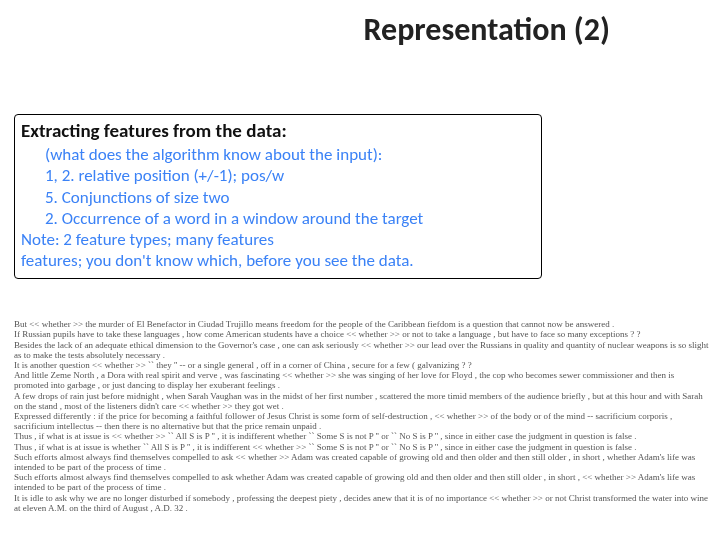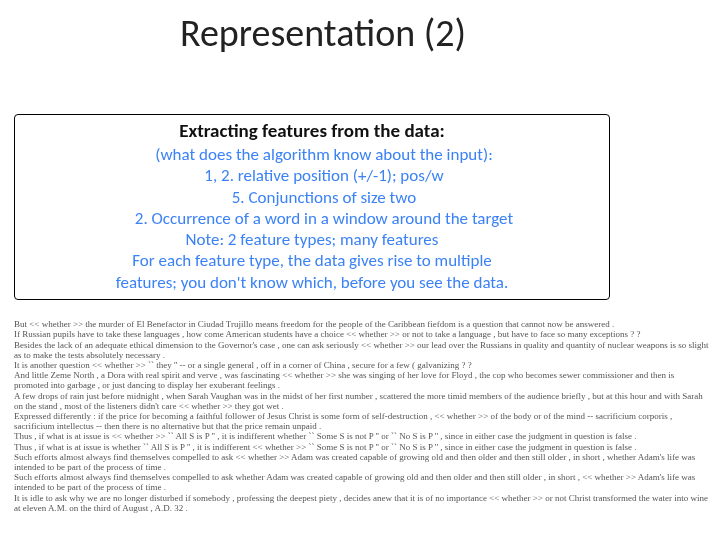--- a/index.html
+++ b/index.html
@@ -10,36 +10,35 @@
     background: #ffffff;
     font-family: Calibri, Arial, sans-serif;
     overflow: hidden;
     position: relative;
   }
   .title {
     position: absolute;
     top: 10px;
     left: 180px;
     right: 110px;
-    text-align: left;
-    font-size: 38px;
+    text-align: right;
+    font-size: 32px;
     color: #222;
-    font-weight: 400;
+    font-weight: 700;
   }
   .box {
     position: absolute;
     top: 114px;
     left: 14px;
-    width: 596px;
+    width: 528px;
     border: 1.5px solid #000;
     border-radius: 4px;
     background: #fff;
     padding: 4px 6px 6px 6px;
     box-sizing: border-box;
-    text-align: center;
   }
   .box-heading {
     font-size: 19px;
     font-weight: 700;
     color: #111;
     margin-bottom: 2px;
   }
   .box-line {
     font-size: 17px;
     color: #3b82f6;
@@ -66,21 +65,20 @@
 
 <div class="title">Representation (2)</div>
 
 <div class="box">
   <div class="box-heading">Extracting features from the data:</div>
   <div class="box-line indent">(what does the algorithm know about the input):</div>
   <div class="box-line indent">1, 2. relative position (+/-1); pos/w</div>
   <div class="box-line indent">5. Conjunctions of size two</div>
   <div class="box-line indent">2. Occurrence of a word in a window around the target</div>
   <div class="box-line">Note: 2 feature types; many features</div>
-  <div class="box-line">For each feature type, the data gives rise to multiple</div>
   <div class="box-line">features; you don't know which, before you see the data.</div>
 </div>
 
 <div class="corpus">
   <div class="row">But &lt;&lt; whether &gt;&gt; the murder of El Benefactor in Ciudad Trujillo means freedom for the people of the Caribbean fiefdom is a question that cannot now be answered .</div>
   <div class="row">If Russian pupils have to take these languages , how come American students have a choice &lt;&lt; whether &gt;&gt; or not to take a language , but have to face so many exceptions ? ?</div>
   <div class="row">Besides the lack of an adequate ethical dimension to the Governor's case , one can ask seriously &lt;&lt; whether &gt;&gt; our lead over the Russians in quality and quantity of nuclear weapons is so slight as to make the tests absolutely necessary .</div>
   <div class="row">It is another question &lt;&lt; whether &gt;&gt; `` they '' -- or a single general , off in a corner of China , secure for a few ( galvanizing ? ?</div>
   <div class="row">And little Zeme North , a Dora with real spirit and verve , was fascinating &lt;&lt; whether &gt;&gt; she was singing of her love for Floyd , the cop who becomes sewer commissioner and then is promoted into garbage , or just dancing to display her exuberant feelings .</div>
   <div class="row">A few drops of rain just before midnight , when Sarah Vaughan was in the midst of her first number , scattered the more timid members of the audience briefly , but at this hour and with Sarah on the stand , most of the listeners didn't care &lt;&lt; whether &gt;&gt; they got wet .</div>

